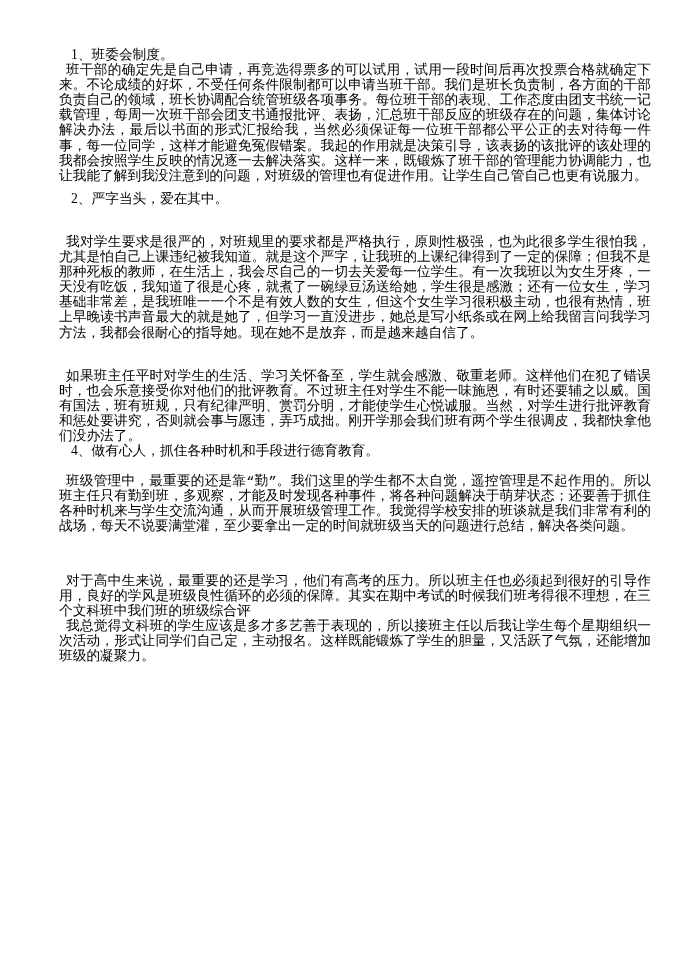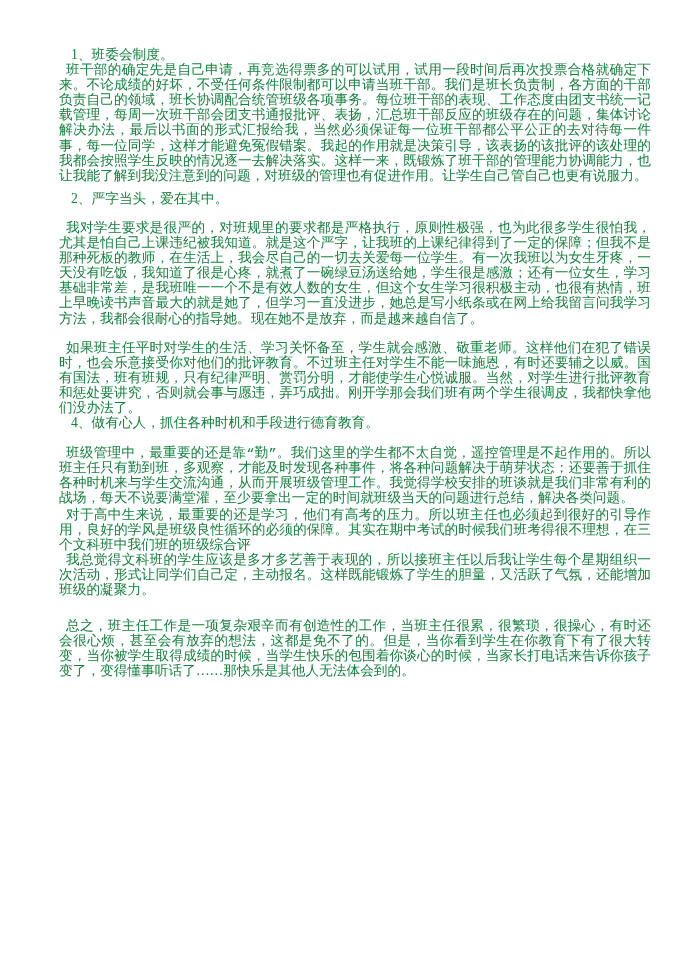--- a/index.html
+++ b/index.html
@@ -20,51 +20,50 @@
     position: absolute;
     left: 59px;
     top: 0;
     width: 592px;
   }
   .hd, .para {
     margin: 0;
     font-size: 13.7px;
     line-height: 15.1px;
     font-weight: normal;
-    color: #15803d;
+    color: #000000;
     word-break: break-all;
   }
   .hd {
     text-indent: 12px;
     text-align: left;
   }
   .para {
     text-indent: 7px;
     text-align: justify;
   }
   
   .mt-first { margin-top: 47px; }
   .mt-22 { }
   .mt-23 { margin-top: 8px; }
-  .mt-14 { margin-top: 14px; }
+  .mt-14 { margin-top: 28px; }
   .mt-21 { margin-top: 21px; }
   .mt-29 { }
   .mt-16 { margin-top: 16px; font-family: Liberation Mono, monospace; }
-  .mt-38 { }
+  .mt-38 { margin-top: 38px; }
   .mt-40 { }
 </style>
 </head>
 <body>
 
 <div class="page">
   <div class="content">
     <h3 class="hd mt-first">1、班委会制度。</h3>
     <p class="para mt-22">班干部的确定先是自己申请，再竞选得票多的可以试用，试用一段时间后再次投票合格就确定下来。不论成绩的好坏，不受任何条件限制都可以申请当班干部。我们是班长负责制，各方面的干部负责自己的领域，班长协调配合统管班级各项事务。每位班干部的表现、工作态度由团支书统一记载管理，每周一次班干部会团支书通报批评、表扬，汇总班干部反应的班级存在的问题，集体讨论解决办法，最后以书面的形式汇报给我，当然必须保证每一位班干部都公平公正的去对待每一件事，每一位同学，这样才能避免冤假错案。我起的作用就是决策引导，该表扬的该批评的该处理的我都会按照学生反映的情况逐一去解决落实。这样一来，既锻炼了班干部的管理能力协调能力，也让我能了解到我没注意到的问题，对班级的管理也有促进作用。让学生自己管自己也更有说服力。</p>
     <h3 class="hd mt-23">2、严字当头，爱在其中。</h3>
     <p class="para mt-14">我对学生要求是很严的，对班规里的要求都是严格执行，原则性极强，也为此很多学生很怕我，尤其是怕自己上课违纪被我知道。就是这个严字，让我班的上课纪律得到了一定的保障；但我不是那种死板的教师，在生活上，我会尽自己的一切去关爱每一位学生。有一次我班以为女生牙疼，一天没有吃饭，我知道了很是心疼，就煮了一碗绿豆汤送给她，学生很是感激；还有一位女生，学习基础非常差，是我班唯一一个不是有效人数的女生，但这个女生学习很积极主动，也很有热情，班上早晚读书声音最大的就是她了，但学习一直没进步，她总是写小纸条或在网上给我留言问我学习方法，我都会很耐心的指导她。现在她不是放弃，而是越来越自信了。</p>
     <p class="para mt-14">如果班主任平时对学生的生活、学习关怀备至，学生就会感激、敬重老师。这样他们在犯了错误时，也会乐意接受你对他们的批评教育。不过班主任对学生不能一味施恩，有时还要辅之以威。国有国法，班有班规，只有纪律严明、赏罚分明，才能使学生心悦诚服。当然，对学生进行批评教育和惩处要讲究，否则就会事与愿违，弄巧成拙。刚开学那会我们班有两个学生很调皮，我都快拿他们没办法了。</p>
     <h3 class="hd mt-29">4、做有心人，抓住各种时机和手段进行德育教育。</h3>
     <p class="para mt-16">班级管理中，最重要的还是靠“勤”。我们这里的学生都不太自觉，遥控管理是不起作用的。所以班主任只有勤到班，多观察，才能及时发现各种事件，将各种问题解决于萌芽状态；还要善于抓住各种时机来与学生交流沟通，从而开展班级管理工作。我觉得学校安排的班谈就是我们非常有利的战场，每天不说要满堂灌，至少要拿出一定的时间就班级当天的问题进行总结，解决各类问题。</p>
     <p class="para mt-38">对于高中生来说，最重要的还是学习，他们有高考的压力。所以班主任也必须起到很好的引导作用，良好的学风是班级良性循环的必须的保障。其实在期中考试的时候我们班考得很不理想，在三个文科班中我们班的班级综合评</p>
     <p class="para mt-40">我总觉得文科班的学生应该是多才多艺善于表现的，所以接班主任以后我让学生每个星期组织一次活动，形式让同学们自己定，主动报名。这样既能锻炼了学生的胆量，又活跃了气氛，还能增加班级的凝聚力。</p>
-    <p class="para mt-21">总之，班主任工作是一项复杂艰辛而有创造性的工作，当班主任很累，很繁琐，很操心，有时还会很心烦，甚至会有放弃的想法，这都是免不了的。但是，当你看到学生在你教育下有了很大转变，当你被学生取得成绩的时候，当学生快乐的包围着你谈心的时候，当家长打电话来告诉你孩子变了，变得懂事听话了……那快乐是其他人无法体会到的。</p>
   </div>
 </div>
 
 </body></html>

